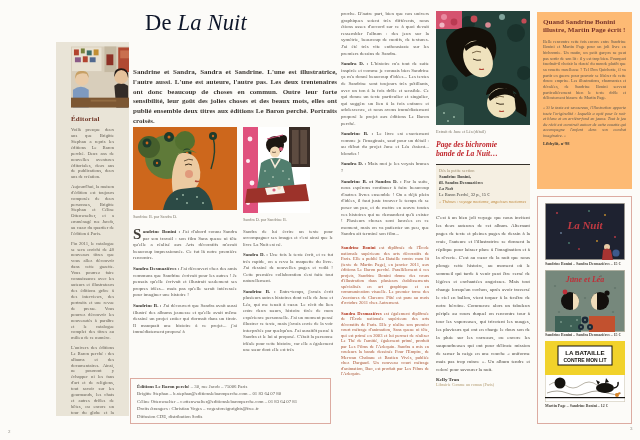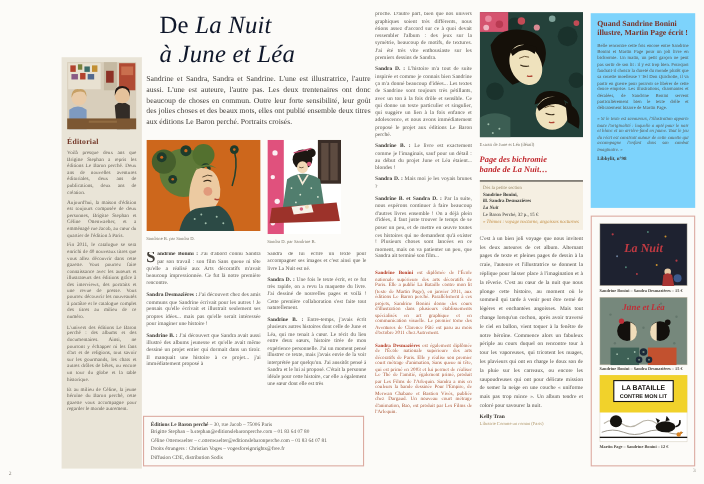--- a/index.html
+++ b/index.html
@@ -1,32 +1,32 @@
 <!DOCTYPE html>
 <html><head>
 <meta charset="utf-8">
 <style>
   * { margin:0; padding:0; box-sizing:border-box; }
   html,body { width:640px; height:440px; }
   body { background:#fcfbf8; font-family:"Liberation Serif", serif; }
   .sheet { position:relative; width:640px; height:440px; overflow:hidden; background:#fcfbf8; }
 
   
-  .editorial { position:absolute; left:56px; top:52px; width:73px; height:374px;
-    background:#e9e4d7; padding:4px 5px; overflow:hidden; }
+  .editorial { position:absolute; left:56px; top:42px; width:73px; height:374px;
+    background:#e9e4d7; padding:4px 15px; overflow:hidden; }
   .editorial .photo { width:63px; height:62px; display:block; }
   .editorial h3 { font-size:7px; font-weight:bold; color:#713526; margin:7px 0 4px 0; letter-spacing:.2px; }
   .editorial p { font-size:4.7px; line-height:1.26; color:#615c52; text-align:justify; margin-bottom:3.5px; }
 
   
   .headline { position:absolute; left:145px; top:10px; width:210px; color:#0f172a; }
   .headline .hl { font-size:22.5px; line-height:1.16; letter-spacing:.2px; }
   .headline .it { font-style:italic; }
   .intro { position:absolute; left:133px; top:68px; width:204px; height:58px; overflow:hidden;
-    font-size:7px; line-height:1.4; font-weight:normal; color:#3e3a35; text-align:justify; }
+    font-size:7px; line-height:1.4; font-weight:bold; color:#3e3a35; text-align:justify; }
 
   
   .art1 { position:absolute; left:133px; top:127px; width:104px; height:83px; overflow:hidden; }
   .art2 { position:absolute; left:243px; top:127px; width:67px; height:86px; overflow:hidden; }
   .cap { position:absolute; font-size:4.2px; color:#7c7668; }
   .cap1 { left:133px; top:214px; width:104px; }
   .cap2 { left:243px; top:217px; width:67px; }
   .cap3 { left:436px; top:129px; width:94px; }
 
   
@@ -55,21 +55,21 @@
   .credits .lvl { color:#9a8a6a; }
   .credits .bold { font-weight:bold; }
   .credits .ttl { font-weight:bold; font-style:italic; }
   .credits .themes { color:#c08a3e; font-style:italic; margin-top:1.5px; }
   .rbody { margin-top:5px; font-size:5px; line-height:1.6; color:#4c4841; text-align:justify; }
   .sig { margin-top:3px; font-size:5px; font-weight:bold; color:#3a3631; }
   .sigorg { font-size:4.2px; color:#b29a6f; }
 
   
   .reviewbox { position:absolute; left:537px; top:12px; width:95px; height:177px;
-    background:#7dd3fc; padding:6px 6px; overflow:hidden; }
+    background:#fdba74; padding:6px 6px; overflow:hidden; }
   .reviewbox h3 { font-size:7.1px; line-height:1.18; font-weight:bold; color:#7a342a; }
   .reviewbox .rb { margin-top:4px; font-size:4.3px; line-height:1.32; color:#5a564e; text-align:justify; }
   .reviewbox .qt { margin-top:4px; font-size:4.3px; line-height:1.3; font-style:italic; color:#5a564e; text-align:justify; }
   .reviewbox .src { margin-top:2px; font-size:4.5px; font-weight:bold; color:#3f3b35; }
 
   .booksbox { position:absolute; left:537px; top:196px; width:95px; height:228px;
     border:1px solid #dcaba1; padding:6px 7px 4px 7px; overflow:hidden; }
   .book { margin-bottom:4px; }
   .book .cover { display:block; width:80px; }
   .bcap { font-size:3.9px; font-weight:bold; color:#4a463f; margin:1.5px 0 3px 0; }
@@ -110,21 +110,20 @@
     <h3>Éditorial</h3>
     <p>Voilà presque deux ans que Brigitte Stephan a repris les éditions Le Baron perché. Deux ans de nouvelles aventures éditoriales, deux ans de publications, deux ans de création.</p>
     <p>Aujourd'hui, la maison d'édition est toujours composée de deux personnes, Brigitte Stephan et Céline Ottenwaelter, et a emménagé rue Jacob, au cœur du quartier de l'édition à Paris.</p>
     <p>Fin 2011, le catalogue se sera enrichi de 40 nouveaux titres que vous allez découvrir dans cette gazette. Vous pourrez faire connaissance avec les auteurs et illustrateurs des éditions grâce à des interviews, des portraits et une revue de presse. Vous pourrez découvrir les nouveautés à paraître et le catalogue complet des titres au milieu de ce numéro.</p>
     <p>L'univers des éditions Le Baron perché : des albums et des documentaires. Ainsi, ne pourront y échapper ni les fans d'art et de religions, tout savoir sur les gourmands, les chats et autres drôles de bêtes, ou encore un tour du globe et la table historique.</p>
     <p>Et au milieu de Céline, la jeune héroïne du Baron perché, cette gazette vous accompagne pour regarder le monde autrement.</p>
   </aside>
 
   <header class="headline">
     <div class="hl"><span>De </span><span class="it">La Nuit</span></div>
-    <div class="hl"><span class="it">à June et Léa</span></div>
   </header>
 
   <p class="intro">Sandrine et Sandra, Sandra et Sandrine. L'une est illustratrice, l'autre aussi. L'une est auteure, l'autre pas. Les deux trentenaires ont donc beaucoup de choses en commun. Outre leur forte sensibilité, leur goût des jolies choses et des beaux mots, elles ont publié ensemble deux titres aux éditions Le Baron perché. Portraits croisés.</p>
 
   <figure class="art1">
     <svg viewBox="0 0 104 83" width="104" height="83">
       <rect width="104" height="83" fill="#cd671c"></rect>
       <circle cx="34" cy="30" r="22" fill="#5f7a39"></circle>
       <circle cx="16" cy="20" r="11" fill="#465f2c"></circle>
       <circle cx="52" cy="14" r="10" fill="#53702f"></circle>

